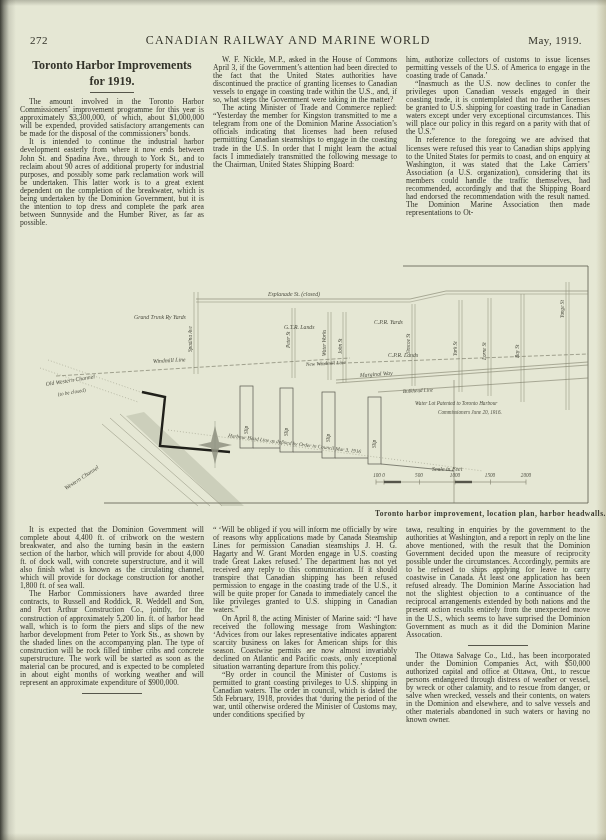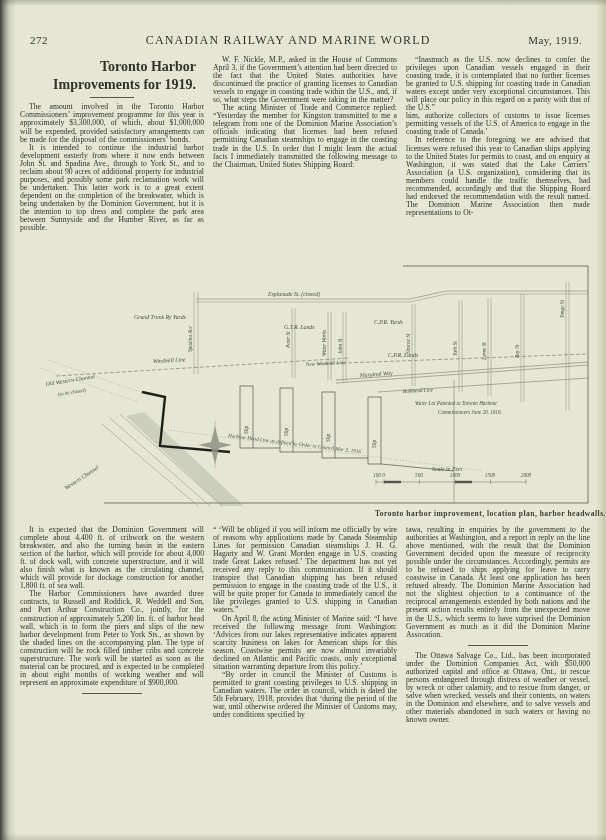--- a/index.html
+++ b/index.html
@@ -22,21 +22,21 @@
   .header{position:absolute;top:33px;left:30px;right:24px;
     display:flex;justify-content:space-between;align-items:baseline;}
   .page-num{font-size:11px;letter-spacing:.5px;}
   .journal{font-size:12px;letter-spacing:1.2px;text-align:right;}
   .date{font-size:11px;letter-spacing:.4px;}
 
   .cols{position:absolute;left:20px;top:56px;width:572px;display:flex;gap:9px;}
   .cols-bottom{position:absolute;left:20px;top:526px;width:572px;display:flex;gap:9px;}
   .col{width:184px;}
 
-  .article-title{font-size:14px;font-weight:bold;text-align:right;
+  .article-title{font-size:12px;font-weight:bold;text-align:center;
     margin:2px 0 3px;line-height:1.3;padding:0 8px;}
   .title-rule{width:44px;border:none;border-top:1px solid #55554a;margin:3px auto 5px;}
   .news-rule{width:60px;border:none;border-top:1px solid #55554a;margin:6px auto 6px;}
 
   p.body{font-size:7.7px;line-height:1.045;text-align:justify;
     margin:0;text-indent:9px;word-spacing:.4px;}
   .lead-bold{font-weight:normal;}
 
   .map-wrap{position:absolute;left:18px;top:256px;width:572px;height:252px;}
   .map-wrap svg{display:block;width:572px;height:252px;}
@@ -75,22 +75,22 @@
       <h2 class="article-title">Toronto Harbor Improvements for 1919.</h2>
       <hr class="title-rule">
       <p class="body">The amount involved in the Toronto Harbor Commissioners’ improvement programme for this year is approximately $3,300,000, of which, about $1,000,000 will be expended, provided satisfactory arrangements can be made for the disposal of the commissioners’ bonds.</p>
       <p class="body">It is intended to continue the industrial harbor development easterly from where it now ends between John St. and Spadina Ave., through to York St., and to reclaim about 90 acres of additional property for industrial purposes, and possibly some park reclamation work will be undertaken. This latter work is to a great extent dependent on the completion of the breakwater, which is being undertaken by the Dominion Government, but it is the intention to top dress and complete the park area between Sunnyside and the Humber River, as far as possible.</p>
     </div>
     <div class="col">
       <p class="body">W. F. Nickle, M.P., asked in the House of Commons April 3, if the Government’s attention had been directed to the fact that the United States authorities have discontinued the practice of granting licenses to Canadian vessels to engage in coasting trade within the U.S., and, if so, what steps the Government were taking in the matter?</p>
       <p class="body">The acting Minister of Trade and Commerce replied: “Yesterday the member for Kingston transmitted to me a telegram from one of the Dominion Marine Association’s officials indicating that licenses had been refused permittting Canadian steamships to engage in the coasting trade in the U.S. In order that I might learn the actual facts I immediately transmitted the following message to the Chairman, United States Shipping Board:</p>
     </div>
     <div class="col">
+      <p class="body" style="text-indent:0;">him, authorize collectors of customs to issue licenses permitting vessels of the U.S. of America to engage in the coasting trade of Canada.’</p>
       <p class="body">“Inasmuch as the U.S. now declines to confer the privileges upon Canadian vessels engaged in their coasting trade, it is contemplated that no further licenses be granted to U.S. shipping for coasting trade in Canadian waters except under very exceptional circumstances. This will place our policy in this regard on a parity with that of the U.S.”</p>
-      <p class="body" style="text-indent:0;">him, authorize collectors of customs to issue licenses permitting vessels of the U.S. of America to engage in the coasting trade of Canada.’</p>
       <p class="body">In reference to the foregoing we are advised that licenses were refused this year to Canadian ships applying to the United States for permits to coast, and on enquiry at Washington, it was stated that the Lake Carriers’ Association (a U.S. organization), considering that its members could handle the traffic themselves, had recommended, accordingly and that the Shipping Board had endorsed the recommendation with the result named. The Dominion Marine Association then made representations to Ot-</p>
     </div>
   </div>
 
   <div class="map-wrap">
     <svg viewBox="0 0 572 252">
 
       <path class="border-ln" d="M385,10 H570 V247 H86"></path>
       <path class="ln" d="M436,124 V247"></path>
 

